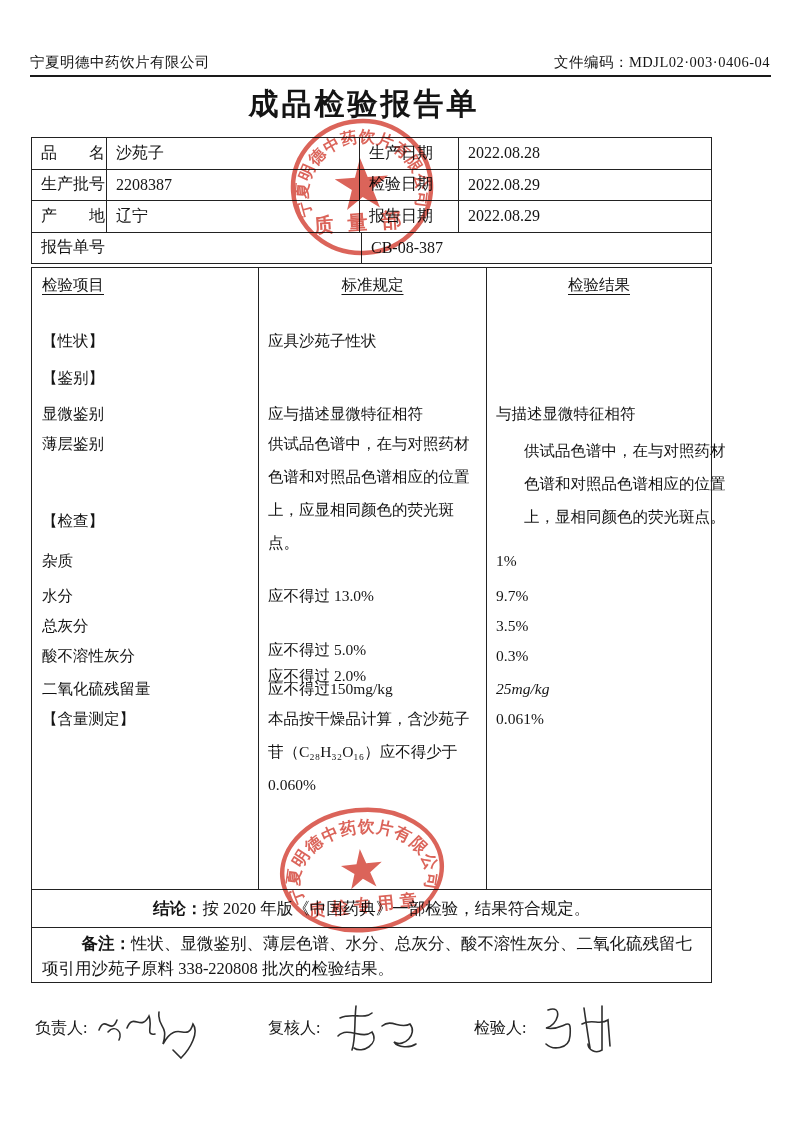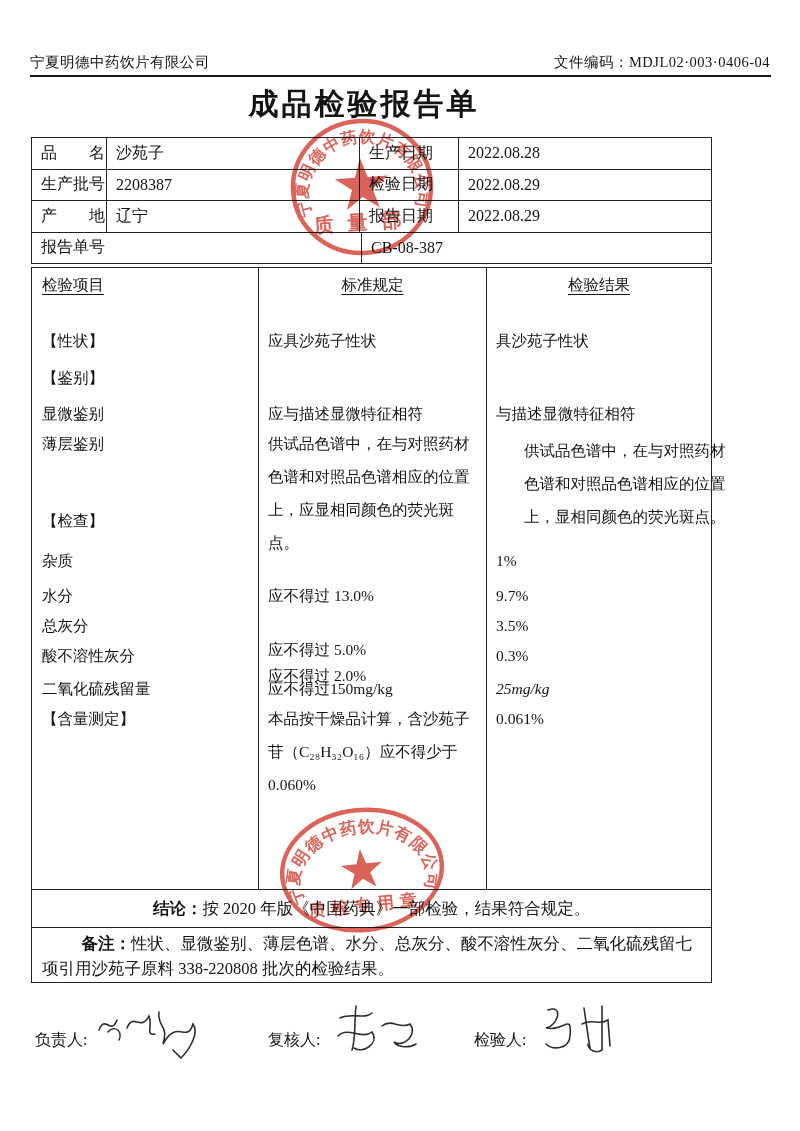--- a/index.html
+++ b/index.html
@@ -36,21 +36,21 @@
   .h3{left:455px;width:224px;}
   
   .tb-conclusion{height:37px;border-bottom:1px solid #222;display:flex;align-items:center;
                  justify-content:center;font-size:16.5px;}
   .tb-remarks{height:54px;padding:3px 10px 0 10px;box-sizing:border-box;font-size:16.5px;line-height:25px;}
   .tb-remarks p{margin:0;text-indent:2.4em;}
   .blab{font-weight:bold;}
   
   .sigs{position:absolute;left:31px;top:1000px;width:740px;height:80px;font-size:16px;}
   .sig-group{position:absolute;top:0;display:flex;align-items:flex-start;}
-  .sig-group .lab{margin-top:30px;white-space:nowrap;}
+  .sig-group .lab{margin-top:18px;white-space:nowrap;}
   .g1{left:4px;} .g2{left:237px;} .g3{left:443px;}
   .sig-svg{margin-left:6px;}
   .sig-svg path{fill:none;stroke:#2e2e2e;stroke-width:1.6;stroke-linecap:round;}
   
   .stamp{position:absolute;mix-blend-mode:multiply;opacity:.85;pointer-events:none;}
   .stamp1{left:287px;top:116px;}
   .stamp2{left:278px;top:805px;}
 </style>
 </head>
 <body>
@@ -93,21 +93,20 @@
     <div class="tb-main">
       <div class="vline v1"></div>
       <div class="vline v2"></div>
 
       <div class="cell c1 th" style="top:0;">检验项目</div>
       <div class="cell h2 thc" style="top:0;"><span class="th">标准规定</span></div>
       <div class="cell h3 thc" style="top:0;"><span class="th">检验结果</span></div>
 
       <div class="cell c1" style="top:56px;">【性状】</div>
       <div class="cell c2" style="top:56px;">应具沙苑子性状</div>
-      <div class="cell c3" style="top:56px;">具沙苑子性状</div>
 
       <div class="cell c1" style="top:93px;">【鉴别】</div>
 
       <div class="cell c1" style="top:129px;">显微鉴别</div>
       <div class="cell c2" style="top:129px;">应与描述显微特征相符</div>
       <div class="cell c3" style="top:129px;">与描述显微特征相符</div>
 
       <div class="cell c1" style="top:159px;">薄层鉴别</div>
       <div class="cell c2" style="top:159px;">供试品色谱中，在与对照药材色谱和对照品色谱相应的位置上，应显相同颜色的荧光斑点。</div>
       <div class="cell c3" style="top:166px;margin-left:28px;">供试品色谱中，在与对照药材色谱和对照品色谱相应的位置上，显相同颜色的荧光斑点。</div>

